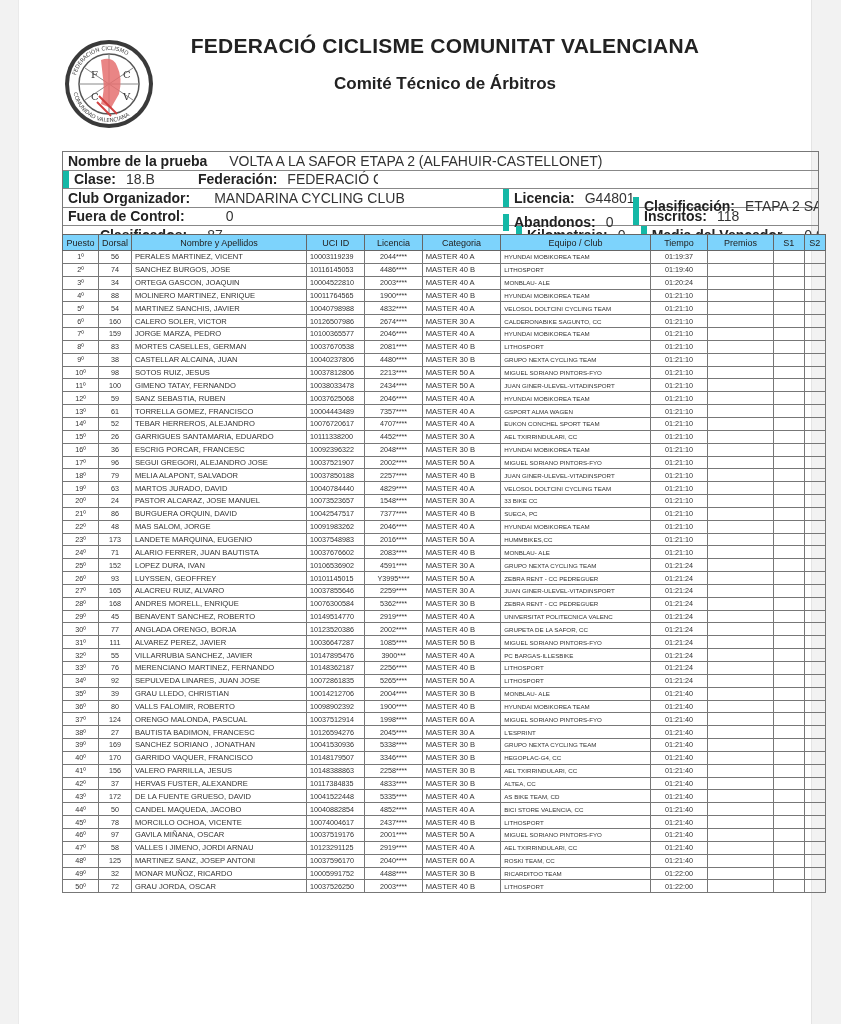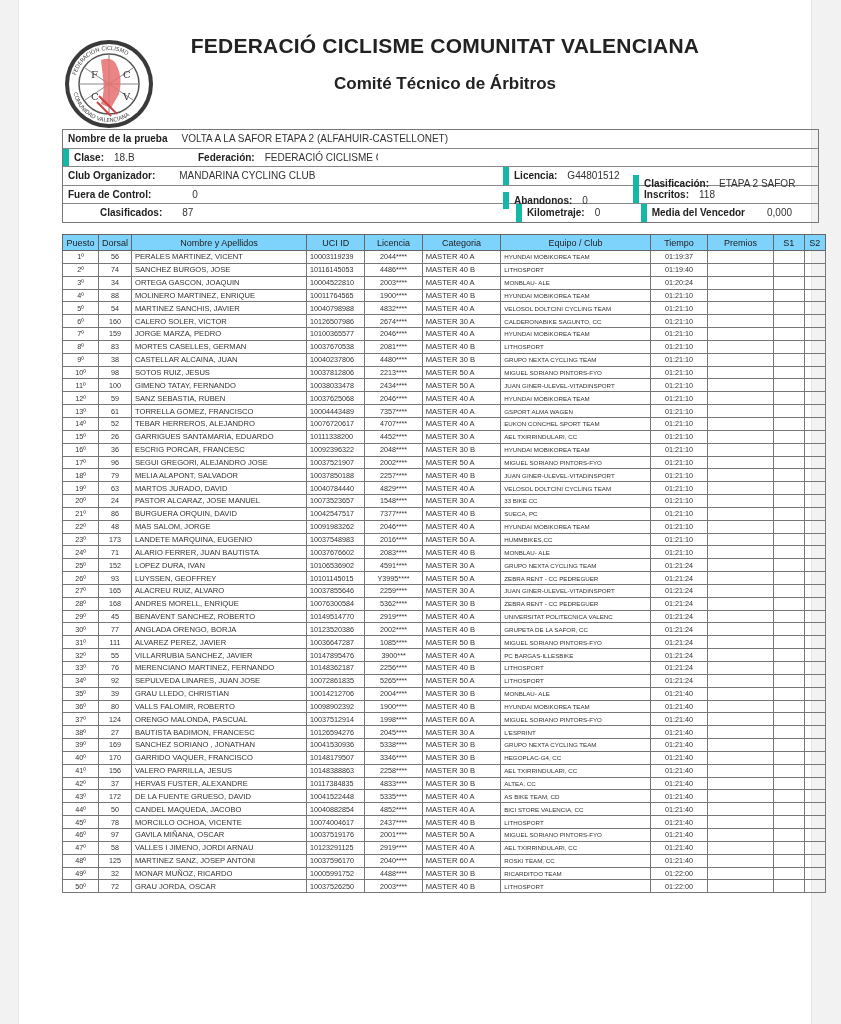--- a/index.html
+++ b/index.html
@@ -1,21 +1,21 @@
 <!DOCTYPE html>
 <html><head>
 <meta charset="utf-8">
 <style>
   html, body { margin:0; padding:0; }
   body { width:841px; height:1024px; background:#f2f2f2; position:relative; overflow:hidden; font-family:"Liberation Sans", sans-serif; color:#222; }
   .page { position:absolute; left:18px; top:0; width:792px; height:1024px; background:#fff; border-left:1px solid #eaeaea; border-right:1px solid #e4e4e4; }
   .logo { position:absolute; left:42px; top:38px; width:96px; height:92px; }
   .title { position:absolute; left:0; width:792px; top:34px; text-align:center; font-weight:bold; font-size:21px; letter-spacing:0.2px; padding-left:60px; box-sizing:border-box; }
   .subtitle { position:absolute; left:0; width:792px; top:74px; text-align:center; font-weight:bold; font-size:17px; padding-left:60px; box-sizing:border-box; }
-  .info { position:absolute; left:43px; top:129px; width:755px; border:1.5px solid #777; font-size:10px; border-collapse:collapse;text-align:right; }
+  .info { position:absolute; left:43px; top:151px; width:755px; border:1.5px solid #777; font-size:14px; border-collapse:collapse;text-align:right; }
   .info-row { display:flex; height:17.5px; border-top:1px solid #888; align-items:center; }
   .info-row:first-child { border-top:none; }
   .cell { display:flex; align-items:center; height:100%; padding-left:5px; box-sizing:border-box; white-space:nowrap; overflow:hidden; }
   .cell.b { border-left:6px solid #14b8a6; }
   .lbl { font-weight:bold; margin-right:10px; }
   .val { color:#333; }
   table.results { position:absolute; left:43px; top:234px; width:764px; border-collapse:collapse; font-size:7.2px; table-layout:fixed; }
   table.results th { font-weight:normal; font-size:9px; height:15px; border:1px solid #666; background:#7dd3fc; padding:0; }
   table.results td { height:11.85px; border:1px solid #777; padding:0 3px; white-space:nowrap; overflow:hidden; line-height:11px; color:#333; }
   td.c { text-align:center; }
@@ -56,21 +56,21 @@
     </svg>
   </div>
 
   <div class="title">FEDERACIÓ CICLISME COMUNITAT VALENCIANA</div>
   <div class="subtitle">Comité Técnico de Árbitros</div>
 
   <div class="info">
     <div class="info-row">
       <div class="cell" style="width:100%;">
         <span class="lbl">Nombre de la prueba</span>
-        <span class="val" style="margin-left:4px;">VOLTA A LA SAFOR ETAPA 2 (ALFAHUIR-CASTELLONET)</span>
+        <span class="val" style="margin-left:12px;">VOLTA A LA SAFOR ETAPA 2 (ALFAHUIR-CASTELLONET)</span>
       </div>
     </div>
     <div class="info-row">
       <div class="cell b" style="width:130px;">
           <span class="lbl">Clase:</span>
           <span class="val">18.B</span>
         </div>
       <div class="cell" style="width:185px;">
           <span class="lbl">Federación:</span>
           <span class="val">FEDERACIÓ CICLISME COMUNITAT VALENCIANA</span>

